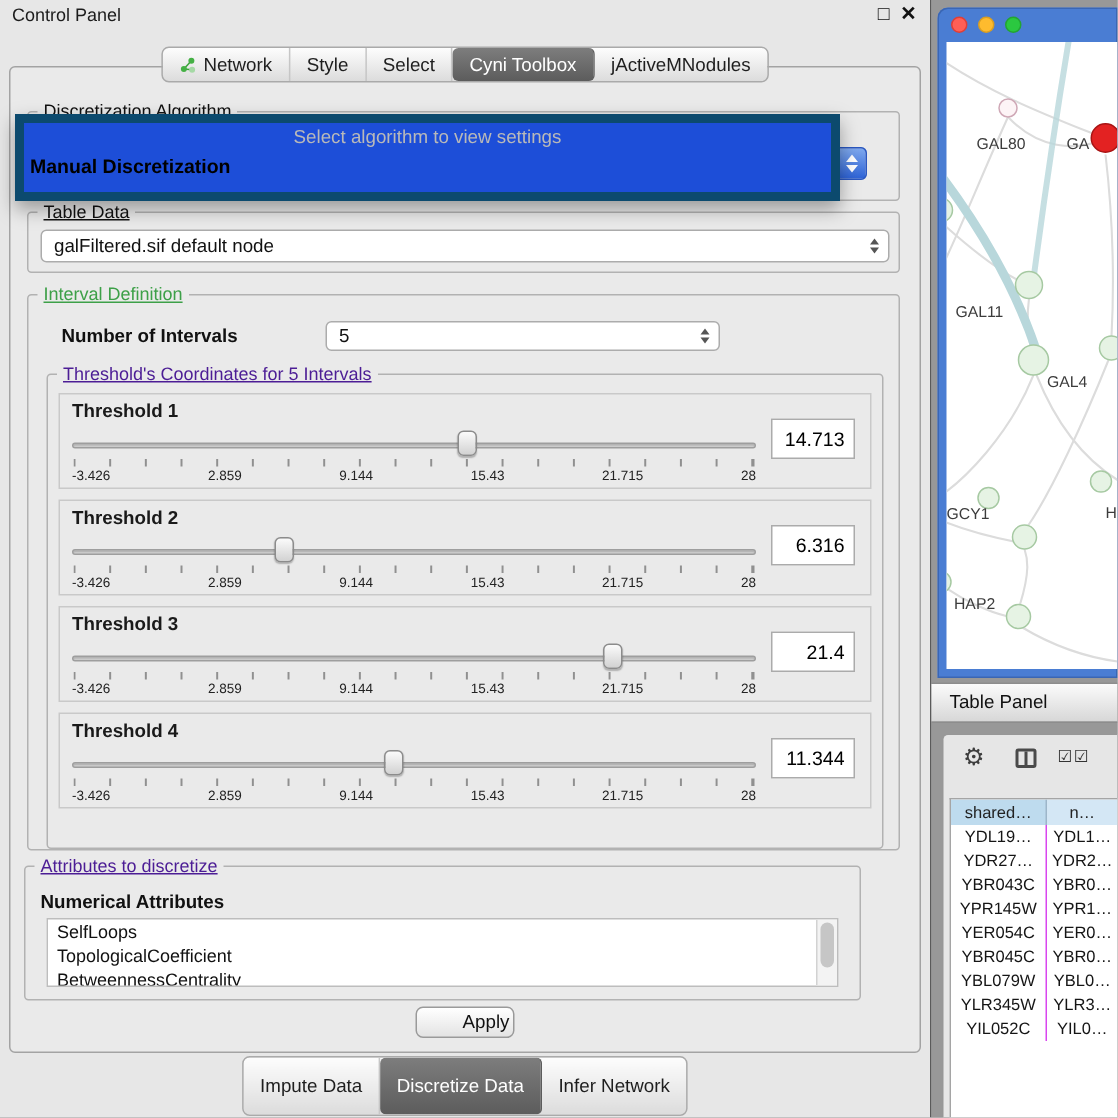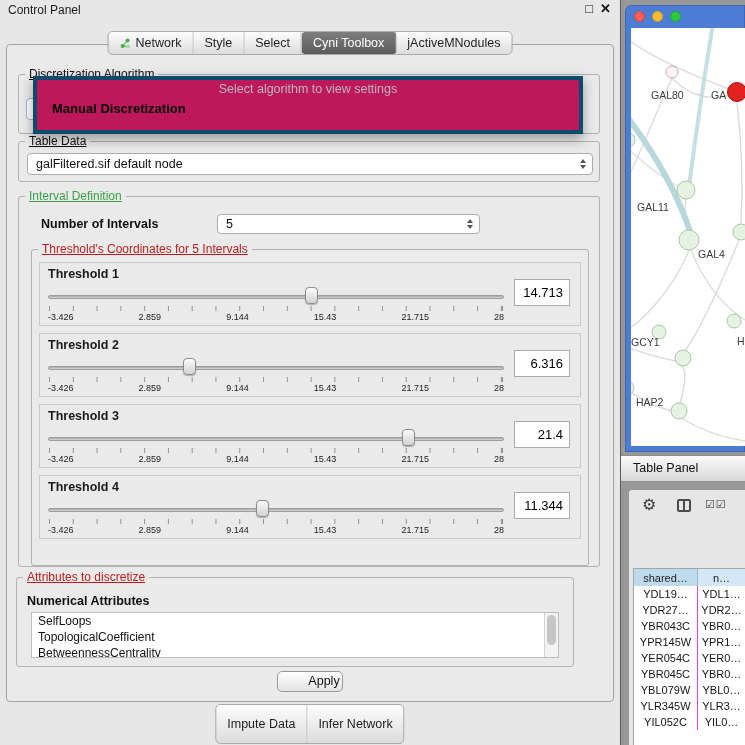--- a/index.html
+++ b/index.html
@@ -20,33 +20,33 @@
   .top-tabs{top:31px;height:24px;}
   .bottom-tabs{top:704px;height:40px;}
   .tab{display:flex;align-items:center;gap:5px;padding:0 11px;font-size:12.5px;color:#1e1e1e;border-right:1px solid #c6c6c6;}
   .tab:last-child{border-right:none;}
   .tab.selected{background:linear-gradient(#7d7d7d,#5c5c5c);color:#fff;border-right-color:#5c5c5c;border-radius:4px;}
   .net-ic{display:inline-flex;align-items:center;}
 
   .group{position:absolute;border:1px solid #b2b2b2;border-radius:3px;}
   .group-title{position:absolute;top:-8px;left:6px;background:#eaeaea;padding:0 4px;font-size:12px;color:#111;text-decoration:underline;}
   .group-title.green{color:#3da048;}
-  .group-title.blue{color:#b91c1c;}
+  .group-title.blue{color:#4c1d95;}
 
   
   .combo-hidden{position:absolute;left:26px;top:98px;width:552px;height:22px;background:#fff;border:1px solid #9db4d8;border-radius:4px;z-index:3;}
   .cap{position:absolute;right:-1px;top:-1px;bottom:-1px;width:21px;background:linear-gradient(#7fa9ee,#2e63d6);border:1px solid #2a57c0;border-radius:0 4px 4px 0;}
   .cap i{position:absolute;left:50%;transform:translateX(-50%);width:0;height:0;border-left:4px solid transparent;border-right:4px solid transparent;}
   .cap .u{top:4px;border-bottom:5px solid #fff;}
   .cap .d{bottom:4px;border-top:5px solid #fff;}
 
   
-  .algo-menu{position:absolute;left:10px;top:76px;width:550px;height:58px;background:#be185d;border:4px solid #0c4a6e;box-shadow:0 5px 12px rgba(0,0,0,.35);z-index:6;margin-left:23px;}
+  .algo-menu{position:absolute;left:10px;top:76px;width:550px;height:58px;background:#1d4ed8;border:6px solid #0c4a6e;box-shadow:0 5px 12px rgba(0,0,0,.35);z-index:6;}
   .menu-placeholder{height:20px;text-align:center;color:#b9b9b9;font-size:12.5px;line-height:19px;}
-  .menu-item{font-size:13px;line-height:18px;padding-left:15px;color:#000;}
+  .menu-item{font-size:13px;line-height:18px;padding-left:4px;color:#000;}
   .menu-item.bold{font-weight:bold;}
 
   .combo{position:absolute;background:#fff;border:1px solid #acacac;border-radius:4px;}
   .combo .val{position:absolute;left:8px;top:0;bottom:0;display:flex;align-items:center;font-size:12.5px;color:#111;}
   .spinner{position:absolute;right:6px;top:50%;transform:translateY(-50%);display:flex;flex-direction:column;gap:2px;}
   .spinner i{display:block;width:0;height:0;border-left:3.5px solid transparent;border-right:3.5px solid transparent;}
   .spinner .up{border-bottom:4px solid #555;}
   .spinner .dn{border-top:4px solid #555;}
 
   .bold-label{position:absolute;font-weight:bold;font-size:12.5px;color:#111;}
@@ -81,21 +81,21 @@
   .net-canvas{position:absolute;left:6px;top:23px;right:0;bottom:6px;background:#fff;overflow:hidden;}
 
   .table-panel-bar{position:absolute;left:0;top:455px;width:124px;height:27px;background:linear-gradient(#fbfbfb,#d7d7d7);border-top:1px solid #8d8d8d;border-bottom:1px solid #8d8d8d;}
   .tp-title{position:absolute;left:12px;top:5px;font-size:12.5px;color:#111;}
 
   .table-window{position:absolute;left:7px;top:489px;width:117px;height:256px;background:#e6e6e6;border:1px solid #979797;border-right:none;border-bottom:none;border-radius:4px 0 0 0;}
   .gear{position:absolute;left:13px;top:5px;font-size:16px;color:#3d3d3d;}
   .col-icon{position:absolute;left:48px;top:9px;width:14px;height:13px;border:2px solid #4a4a4a;border-radius:2px;}
   .col-icon::before{content:"";position:absolute;left:4px;top:0;bottom:0;width:2px;background:#4a4a4a;}
   .cbx{position:absolute;left:76px;top:8px;font-size:11px;color:#333;letter-spacing:1px;}
-  .tw-table{position:absolute;left:4px;top:42px;right:0;bottom:0;background:#fff;border:1px solid #a5a5a5;border-right:none;border-bottom:none;overflow:hidden;margin-top:36px;}
+  .tw-table{position:absolute;left:4px;top:42px;right:0;bottom:0;background:#fff;border:1px solid #a5a5a5;border-right:none;border-bottom:none;overflow:hidden;}
   .thead{display:flex;height:17px;}
   .th{font-size:11px;display:flex;align-items:center;justify-content:center;color:#222;}
   .th1{width:64px;background:#bedbee;border-right:1px solid #9db6c9;}
   .th2{flex:1;background:#d4e7f5;}
   .trow{display:flex;height:16px;}
   .tcell{font-size:11px;display:flex;align-items:center;justify-content:center;color:#151515;}
   .tcell:first-child{width:64px;border-right:1px solid #d946ef;}
   .tcell:last-child{flex:1;}
 </style>
 </head>
@@ -265,20 +265,23 @@
           <div class="attr-thumb"></div>
         </div>
       </div>
     </div>
 
     <div class="apply-btn">Apply</div>
 
     <div class="tabs bottom-tabs" id="bottom-tabs">
         <div class="tab">
           <span>Impute Data</span>
+        </div>
+        <div class="tab selected">
+          <span>Discretize Data</span>
         </div>
         <div class="tab">
           <span>Infer Network</span>
         </div>
       </div>
   </div>
 
   <div class="right-area">
 
     <div class="net-window">

